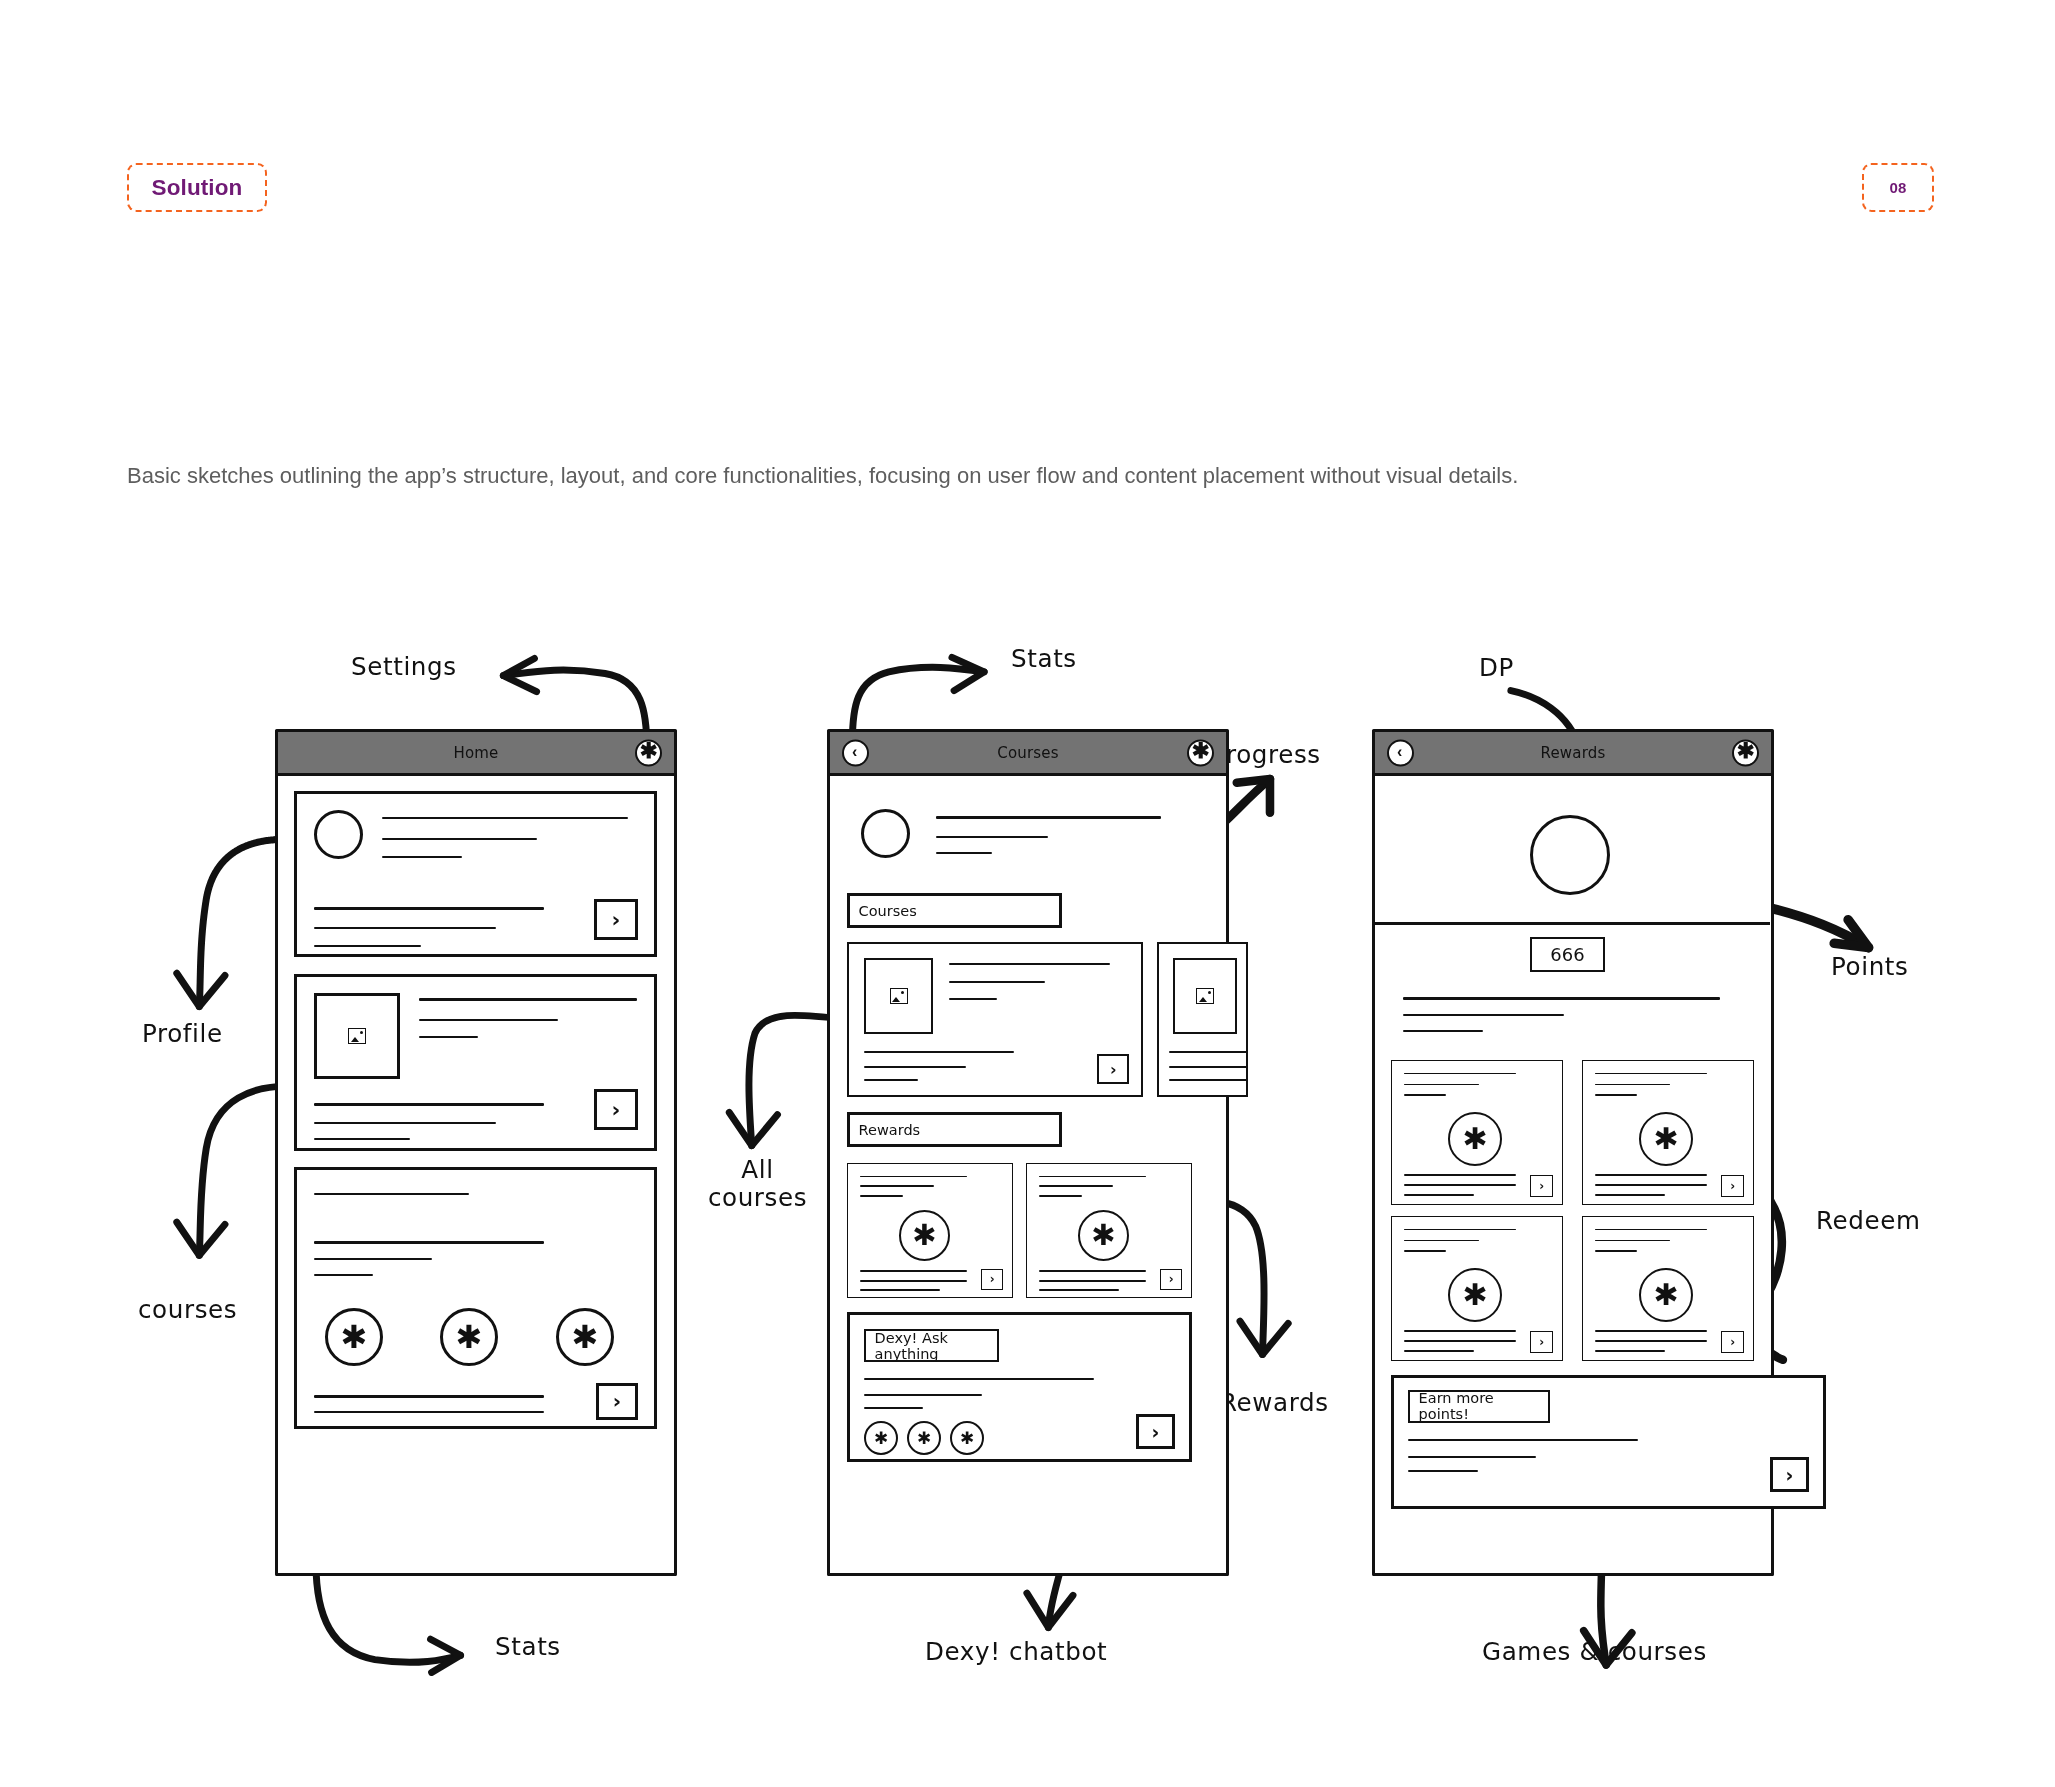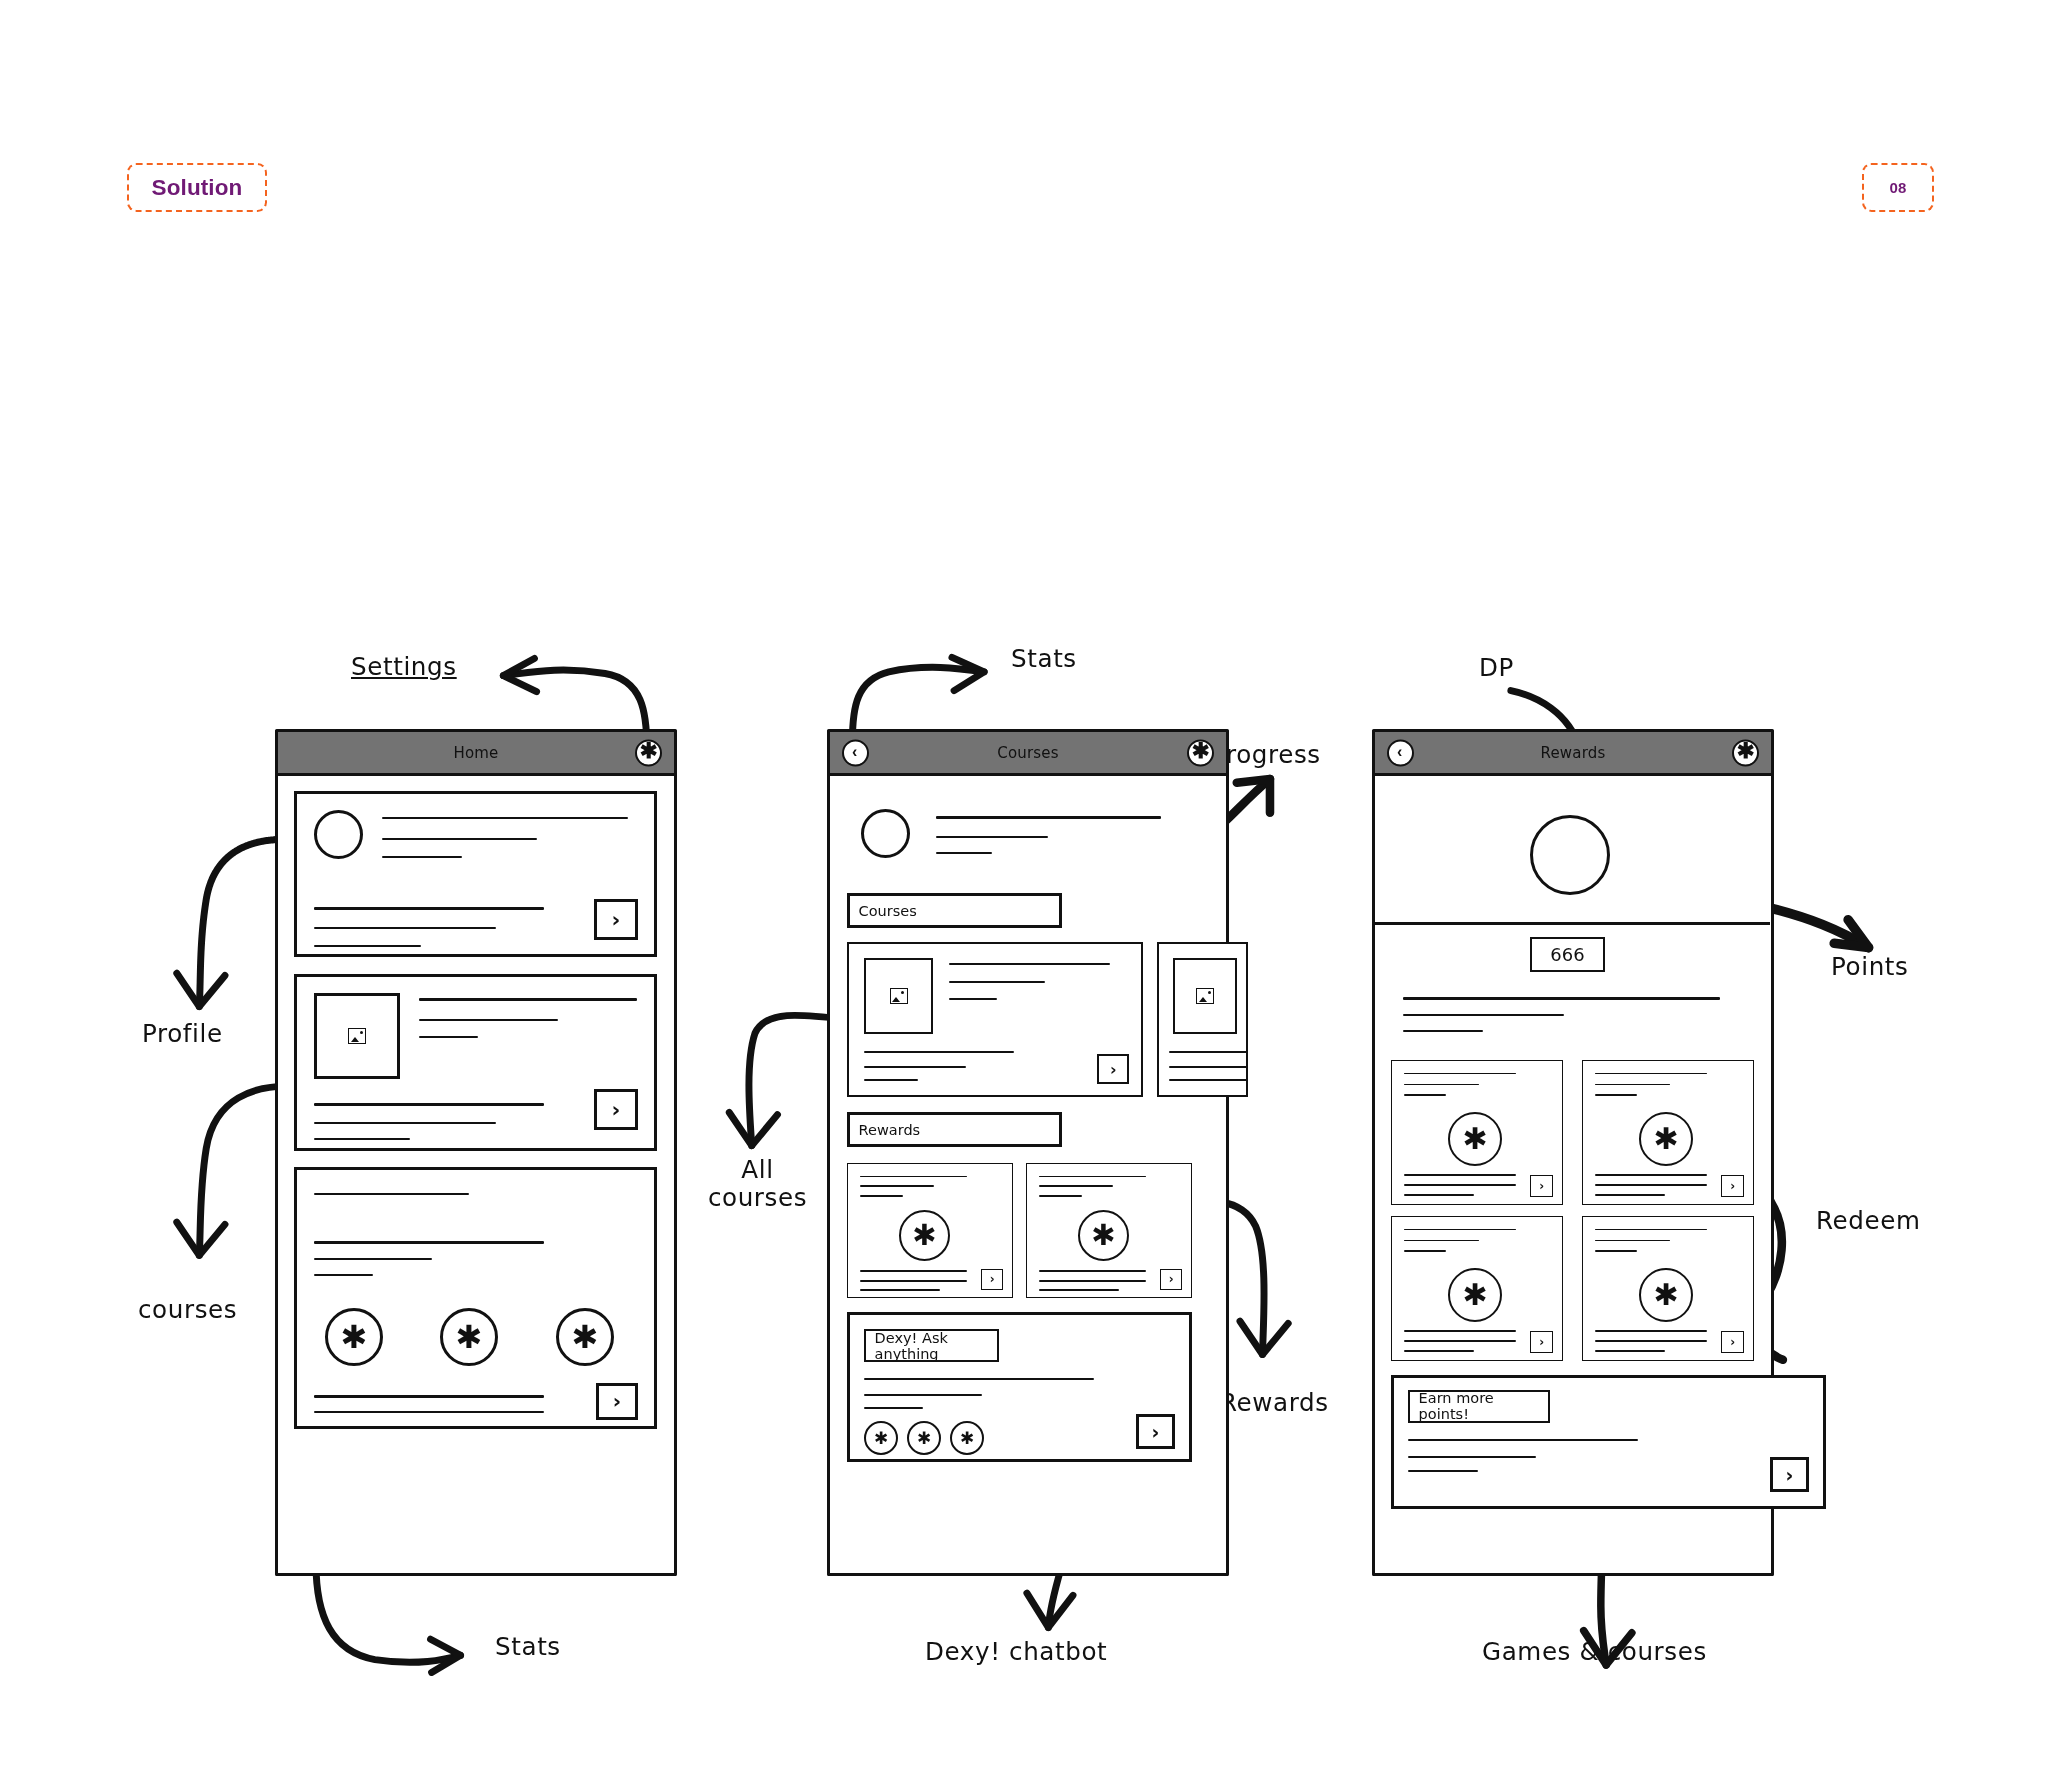--- a/index.html
+++ b/index.html
@@ -150,20 +150,21 @@
   svg.arrows path { fill: none; stroke: #111; stroke-linecap: round; stroke-linejoin: round; }
 </style>
 </head>
 <body>
 
 <div class="page">
 
   <div class="chip" id="solution-chip">Solution</div>
   <div class="chip" id="page-chip">08</div>
 
+  <div id="page-subtitle">Basic sketches outlining the app’s structure, layout, and core functionalities, focusing on user flow and content placement without visual details.</div>
 
   <svg class="arrows" viewBox="0 0 3840 3338">
 
     <path d="M1208 1398 C1208 1330 1200 1270 1130 1258 C1040 1243 980 1258 940 1262" stroke-width="13"></path>
     <path d="M940 1262 L998 1230 M940 1262 L1002 1292" stroke-width="13"></path>
 
     <path d="M560 1570 C470 1560 400 1590 385 1680 C372 1760 375 1830 372 1880" stroke-width="13" stroke-dasharray="1 0"></path>
     <path d="M372 1880 L330 1818 M372 1880 L420 1822" stroke-width="13"></path>
 
     <path d="M565 2030 C470 2022 400 2055 385 2145 C372 2225 375 2295 372 2345" stroke-width="13"></path>
@@ -192,21 +193,21 @@
 
     <path d="M2930 1800 C3000 1700 3150 1660 3280 1690 C3380 1712 3440 1740 3490 1770" stroke-width="18"></path>
     <path d="M3490 1770 L3426 1762 M3490 1770 L3452 1718" stroke-width="18"></path>
 
     <path d="M3270 2110 C3310 2160 3280 2200 3310 2250 C3340 2300 3330 2370 3300 2420 C3270 2470 3280 2520 3330 2540" stroke-width="16"></path>
 
     <path d="M3000 2700 C3000 2800 2990 2900 2990 3000 C2990 3050 2996 3080 3000 3110" stroke-width="14"></path>
     <path d="M3000 3110 L2958 3046 M3000 3110 L3048 3050" stroke-width="14"></path>
   </svg>
 
-  <div class="anno" style="left:351px; top:653px;text-decoration:underline;">Settings</div>
+  <div class="anno" style="left:351px; top:653px;">Settings</div>
   <div class="anno" style="left:142px; top:1020px;">Profile</div>
   <div class="anno" style="left:138px; top:1296px;">courses</div>
   <div class="anno" style="left:495px; top:1633px;">Stats</div>
 
   <div class="anno" style="left:1011px; top:645px;">Stats</div>
   <div class="anno center" style="left:696px; top:1156px; width:123px;">All
 courses</div>
   <div class="anno" style="left:1211px; top:741px;">Progress</div>
   <div class="anno" style="left:1220px; top:1389px;">Rewards</div>
   <div class="anno" style="left:925px; top:1638px;">Dexy! chatbot</div>

